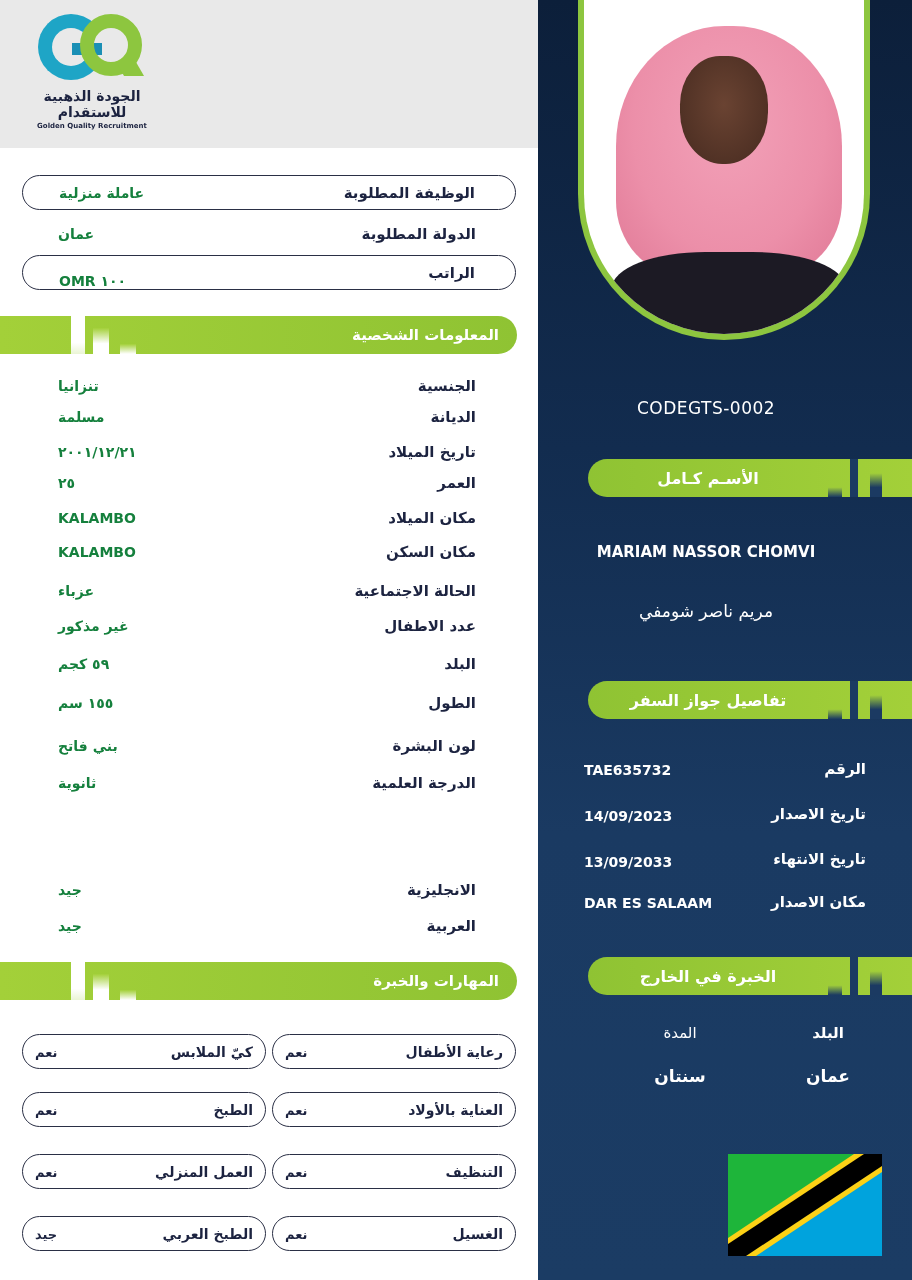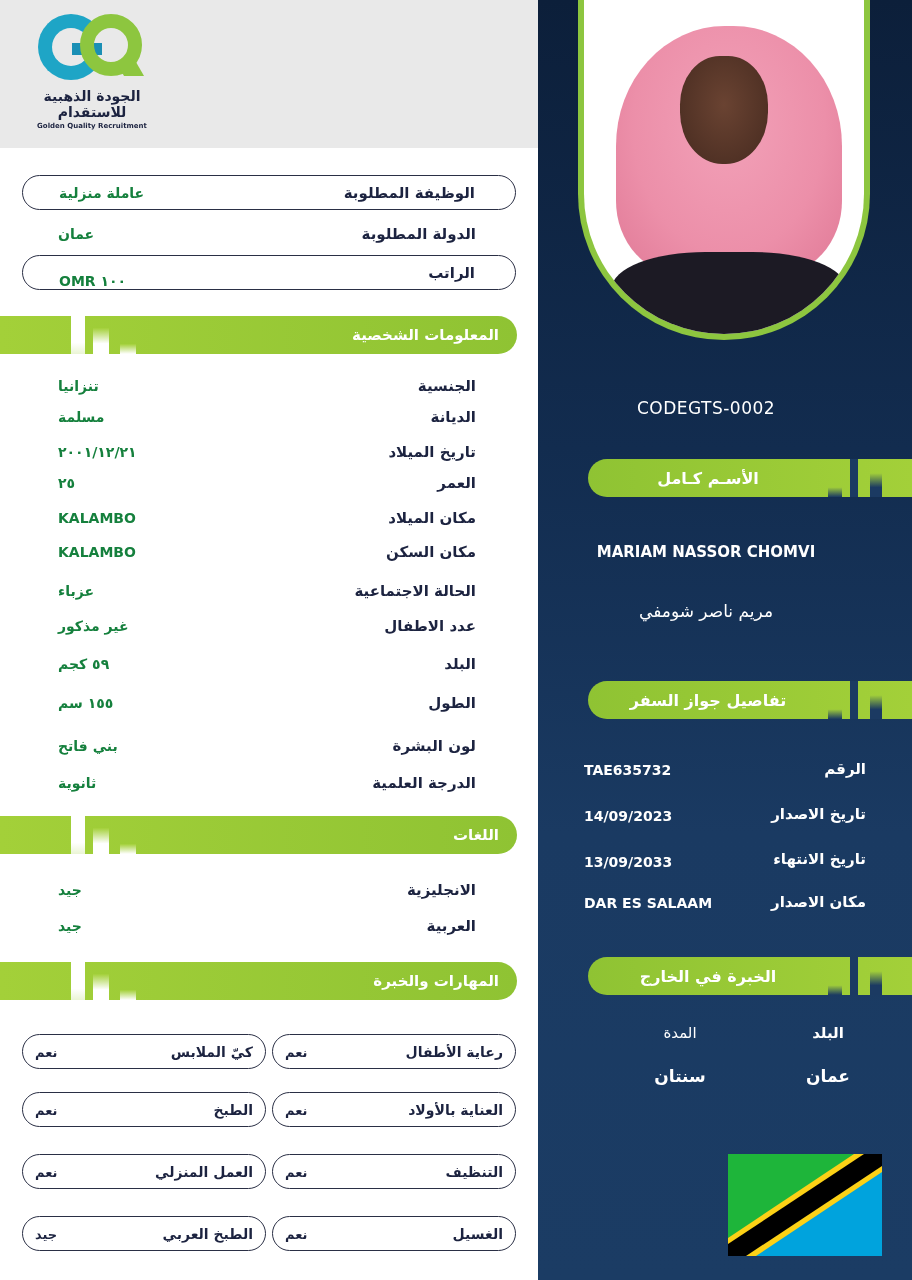--- a/index.html
+++ b/index.html
@@ -132,26 +132,20 @@
     </div>
   <div class="info" style="top:733px;">
       <span class="lbl">لون البشرة</span>
       <span class="val">بني فاتح</span>
     </div>
   <div class="info" style="top:770px;">
       <span class="lbl">الدرجة العلمية</span>
       <span class="val">ثانوية</span>
     </div>
 
-  <div class="sec" style="top:816px;">
-    <div class="gap1"></div>
-      <div class="gap2"></div>
-      <div class="gap3"></div>
-    <span class="t">اللغات</span>
-  </div>
   <div class="info" style="top:877px;">
       <span class="lbl">الانجليزية</span>
       <span class="val">جيد</span>
     </div>
   <div class="info" style="top:913px;">
       <span class="lbl">العربية</span>
       <span class="val">جيد</span>
     </div>
 
   <div class="sec" style="top:962px;text-align:center;">

